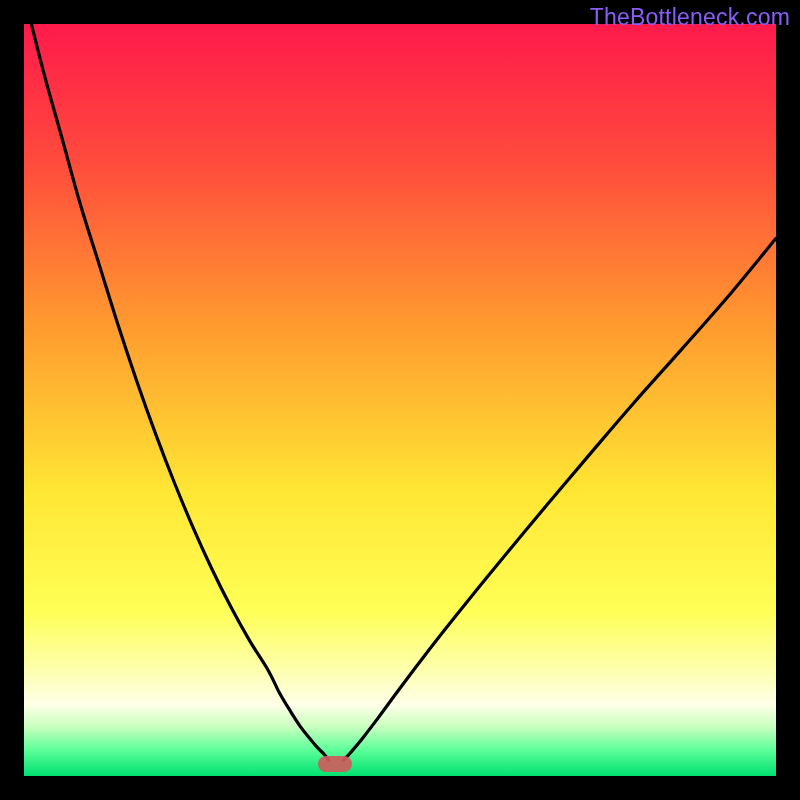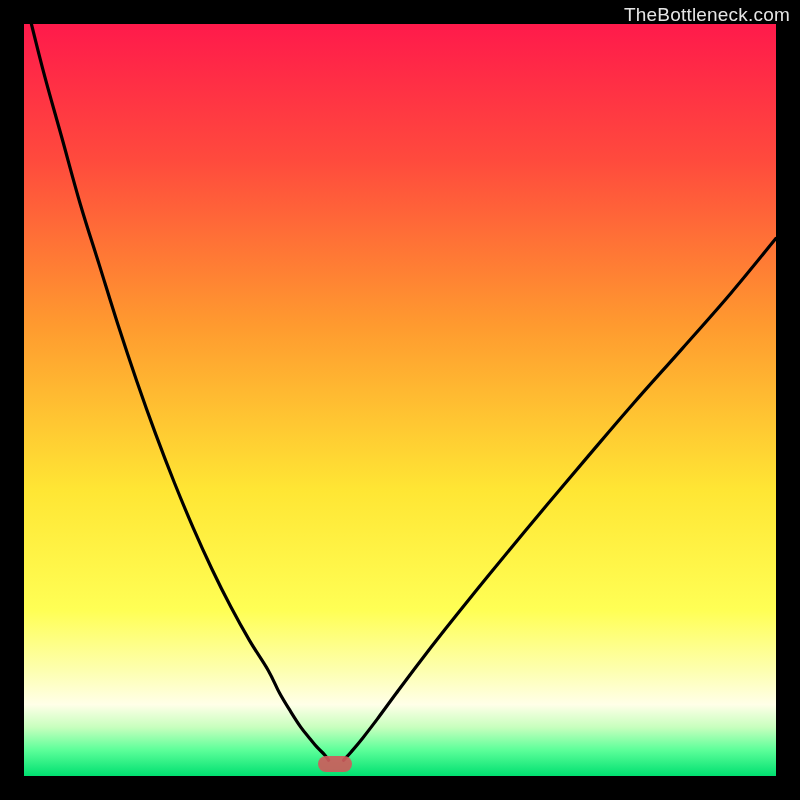--- a/index.html
+++ b/index.html
@@ -23,23 +23,23 @@
     position: absolute;
     left: 0;
     top: 0;
     width: 752px;
     height: 752px;
   }
   .watermark {
     position: absolute;
     top: 4px;
     right: 10px;
-    font-size: 19px;
+    font-size: 23px;
     font-weight: 400;
-    color: #e5e5e5;
+    color: #8b5cf6;
     letter-spacing: 0.2px;
     user-select: none;
   }
   .marker {
     position: absolute;
     width: 34px;
     height: 16px;
     border-radius: 8px;
     background: #cd5c5c;
     opacity: 0.92;

